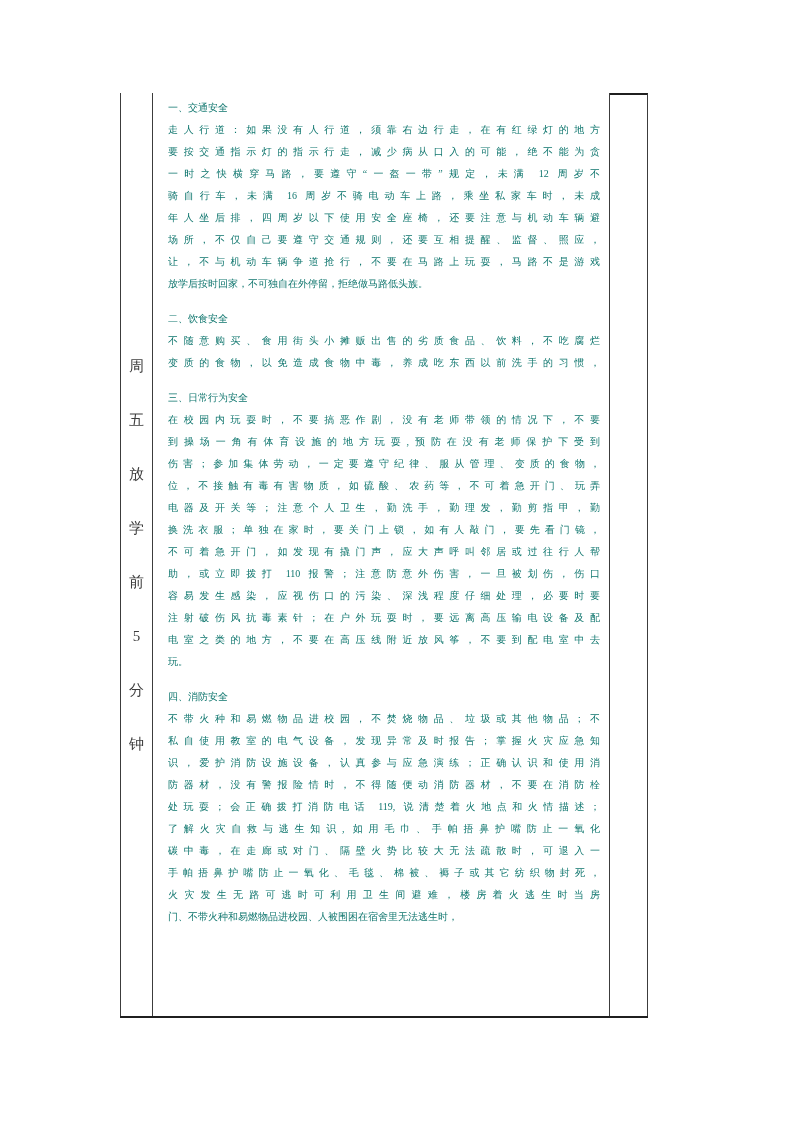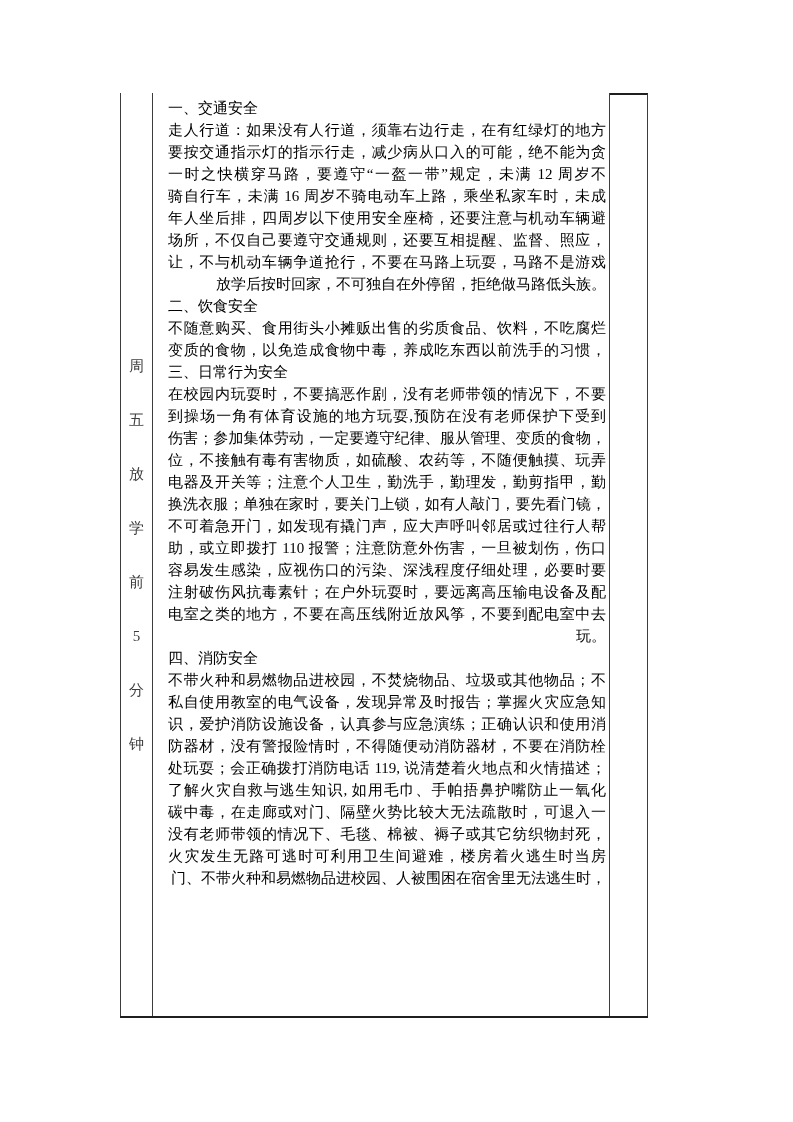--- a/index.html
+++ b/index.html
@@ -39,51 +39,52 @@
   }
   .vchar {
     height: 54px;
     line-height: 54px;
     text-align: center;
     white-space: nowrap;
   }
   .col-main {
     width: 457px;
     border-right: 1px solid #3c3c3c;
-    padding: 4px 3px 0 15px;
+    padding: 4px 9px 0 15px;
     overflow: hidden;
-    color: #000000;
-    font-size: 15px;
+    color: #0f766e;
+    font-size: 10px;
   }
   .col-side {
     width: 38px;
     border-right: 1px solid #3c3c3c;
     border-top: 2px solid #1f1f1f;
   }
   .sec-title {
     height: 22px;
     line-height: 22px;
+    margin-top: 13px;
     white-space: nowrap;
     overflow: hidden;
   }
   .sec-title:first-child { margin-top: 0; }
   .para { }
   .line {
     height: 22px;
     line-height: 22px;
     text-align: justify;
     overflow: hidden;
   }
   .line::after {
     content: "";
     display: inline-block;
     width: 100%;
     height: 0;
   }
-  .line.last { text-align: right; }
+  .line.last { text-align: left; }
   .line.last::after { content: none; }
 </style>
 </head>
 <body>
 
 <div class="page">
   <div class="doc-table">
     <div class="col-label">
         <div class="vchar">周</div>
         <div class="vchar">五</div>
@@ -109,39 +110,39 @@
         <div class="sec-title">二、饮食安全</div>
         <div class="para">
           <div class="line">不随意购买、食用街头小摊贩出售的劣质食品、饮料，不吃腐烂</div>
           <div class="line">变质的食物，以免造成食物中毒，养成吃东西以前洗手的习惯，</div>
         </div>
         <div class="sec-title">三、日常行为安全</div>
         <div class="para">
           <div class="line">在校园内玩耍时，不要搞恶作剧，没有老师带领的情况下，不要</div>
           <div class="line">到操场一角有体育设施的地方玩耍,预防在没有老师保护下受到</div>
           <div class="line">伤害；参加集体劳动，一定要遵守纪律、服从管理、变质的食物，</div>
-          <div class="line">位，不接触有毒有害物质，如硫酸、农药等，不随便触摸、玩弄</div>
+          <div class="line">位，不接触有毒有害物质，如硫酸、农药等，不可着急开门、玩弄</div>
           <div class="line">电器及开关等；注意个人卫生，勤洗手，勤理发，勤剪指甲，勤</div>
           <div class="line">换洗衣服；单独在家时，要关门上锁，如有人敲门，要先看门镜，</div>
           <div class="line">不可着急开门，如发现有撬门声，应大声呼叫邻居或过往行人帮</div>
           <div class="line">助，或立即拨打 110 报警；注意防意外伤害，一旦被划伤，伤口</div>
           <div class="line">容易发生感染，应视伤口的污染、深浅程度仔细处理，必要时要</div>
           <div class="line">注射破伤风抗毒素针；在户外玩耍时，要远离高压输电设备及配</div>
           <div class="line">电室之类的地方，不要在高压线附近放风筝，不要到配电室中去</div>
           <div class="line last">玩。</div>
         </div>
         <div class="sec-title">四、消防安全</div>
         <div class="para">
           <div class="line">不带火种和易燃物品进校园，不焚烧物品、垃圾或其他物品；不</div>
           <div class="line">私自使用教室的电气设备，发现异常及时报告；掌握火灾应急知</div>
           <div class="line">识，爱护消防设施设备，认真参与应急演练；正确认识和使用消</div>
           <div class="line">防器材，没有警报险情时，不得随便动消防器材，不要在消防栓</div>
           <div class="line">处玩耍；会正确拨打消防电话 119, 说清楚着火地点和火情描述；</div>
           <div class="line">了解火灾自救与逃生知识, 如用毛巾、手帕捂鼻护嘴防止一氧化</div>
           <div class="line">碳中毒，在走廊或对门、隔壁火势比较大无法疏散时，可退入一</div>
-          <div class="line">没有老师带领的情况下、毛毯、棉被、褥子或其它纺织物封死，</div>
+          <div class="line">手帕捂鼻护嘴防止一氧化、毛毯、棉被、褥子或其它纺织物封死，</div>
           <div class="line">火灾发生无路可逃时可利用卫生间避难，楼房着火逃生时当房</div>
           <div class="line last">门、不带火种和易燃物品进校园、人被围困在宿舍里无法逃生时，</div>
         </div>
       </div>
     <div class="col-side"></div>
   </div>
 </div>
 
 </body></html>

